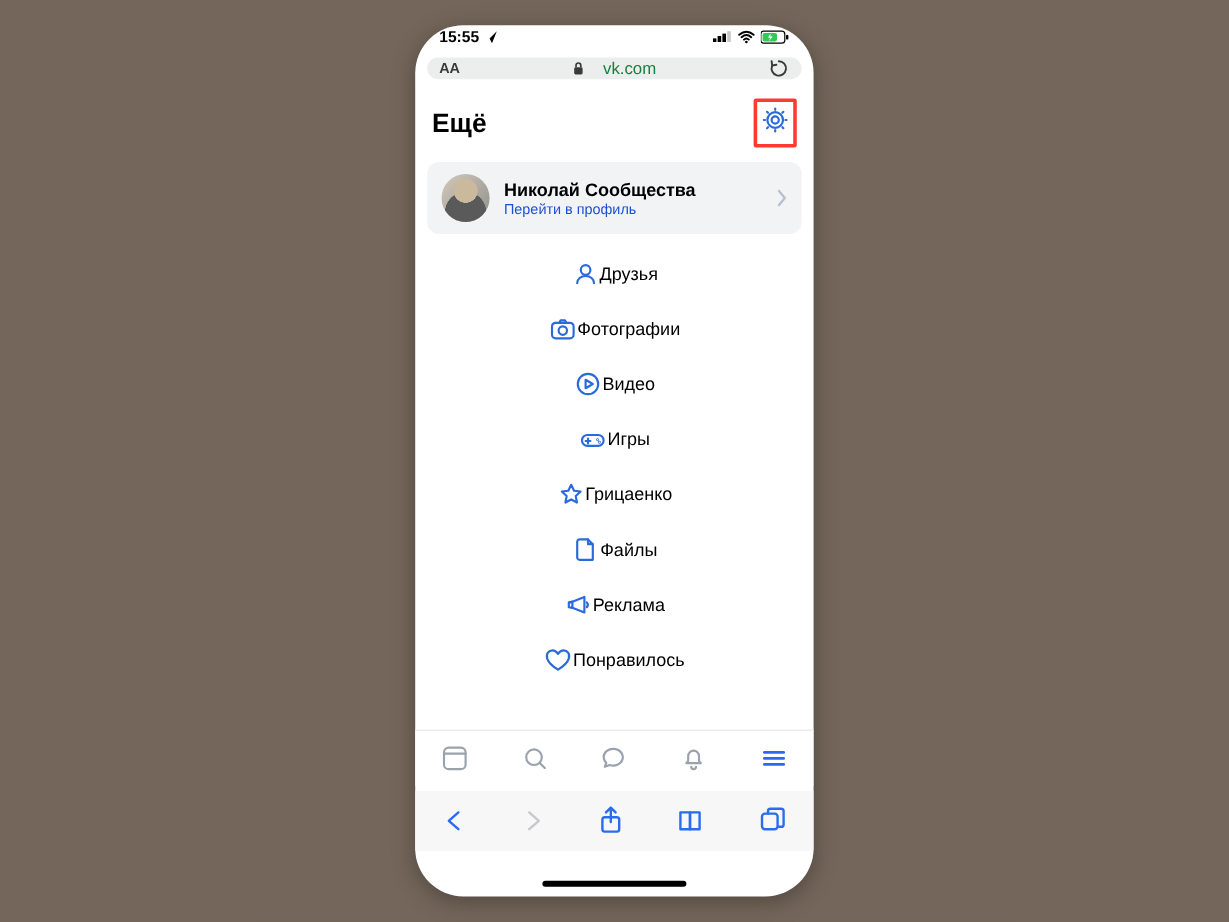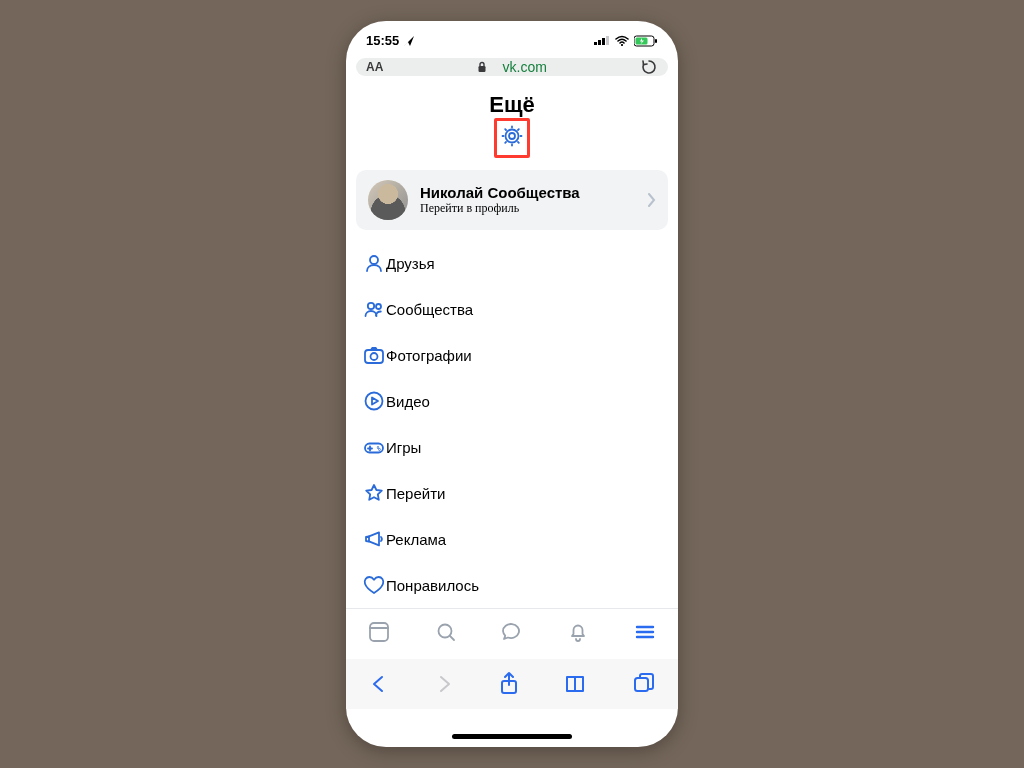--- a/index.html
+++ b/index.html
@@ -1,35 +1,35 @@
 <!DOCTYPE html>
 <html><head>
 <meta charset="utf-8">
 <style>
   html,body{margin:0;padding:0;width:1024px;height:768px;background:#74665a;font-family:-apple-system,Helvetica,Arial,sans-serif;}
   .phone{position:absolute;left:346px;top:21px;width:332px;height:726px;background:#fff;border-radius:40px;box-shadow:0 4px 20px rgba(0,0,0,.3);overflow:hidden;}
-  .statusbar{display:flex;justify-content:space-between;align-items:center;padding:12px 20px 4px 20px;font-size:13px;font-weight:600;}
+  .statusbar{display:flex;justify-content:space-between;align-items:center;padding:2px 20px 4px 20px;font-size:13px;font-weight:600;}
   .statusbar .left{display:flex;align-items:center;gap:4px;}
   .statusbar .right{display:flex;align-items:center;gap:4px;}
   .addrbar{margin:6px 10px;background:#eceded;border-radius:10px;height:18px;display:flex;align-items:center;justify-content:space-between;padding:0 10px;}
   .addrbar .aa{font-size:12px;font-weight:600;color:#3a3a3c;}
   .addrbar .domain{font-size:14px;color:#15803d;display:flex;align-items:center;gap:16px;}
   .addrbar .reload{color:#3a3a3c;}
-  .header{display:flex;justify-content:space-between;align-items:center;padding:10px 14px 8px 14px;flex-direction:column;}
+  .header{display:flex;justify-content:space-between;align-items:center;padding:10px 14px 8px 14px;}
   .header h1{margin:0;font-size:22px;font-weight:700;}
   .gear-wrap{border:3px solid #ff3b30;padding:3px;border-radius:2px;}
   .profile-card{margin:4px 10px 10px 10px;background:#f2f3f5;border-radius:10px;display:flex;align-items:center;padding:10px 12px;gap:12px;}
   .avatar{width:40px;height:40px;border-radius:50%;background:linear-gradient(135deg,#d4c9b8,#8e8e8e);flex:0 0 auto;position:relative;overflow:hidden;}
   .avatar::after{content:"";position:absolute;inset:0;background:radial-gradient(circle at 50% 35%,#cbb99e 30%,transparent 31%),radial-gradient(circle at 50% 80%,#5a5a5a 45%,transparent 46%);}
   .profile-text{flex:1;}
   .profile-name{font-size:15px;font-weight:600;color:#000;}
-  .profile-sub{font-size:12px;color:#000000;font-family:Liberation Serif, serif;}
+  .profile-sub{font-size:12px;color:#1d4ed8;}
   .chev{color:#b8c1cc;}
   .menu{padding:0 14px;}
-  .menu-item{display:flex;align-items:center;padding:11px 2px;font-size:15px;color:#000;}
+  .menu-item{display:flex;align-items:center;padding:11px 2px;font-size:15px;color:#000;justify-content:center;}
   .menu-item svg{flex:0 0 24px;}
   .vk-tabbar{position:absolute;left:0;right:0;bottom:92px;height:46px;border-top:1px solid #e7e8ec;background:#fff;display:flex;justify-content:space-around;align-items:center;}
   .safari-bar{position:absolute;left:0;right:0;bottom:38px;height:50px;display:flex;justify-content:space-around;align-items:center;background:#f7f7f7;}
   .home-ind{position:absolute;left:50%;transform:translateX(-50%);bottom:8px;width:120px;height:5px;background:#000;border-radius:3px;}
   .ic{stroke:#2a6bd9;fill:none;stroke-width:1.8;stroke-linecap:round;stroke-linejoin:round;}
   .ic-gray{stroke:#99a2ad;fill:none;stroke-width:1.8;stroke-linecap:round;stroke-linejoin:round;}
   .ic-blue{stroke:#2b6bef;fill:none;stroke-width:2;stroke-linecap:round;stroke-linejoin:round;}
 </style>
 </head>
 <body>
@@ -103,29 +103,20 @@
   <div class="menu">
     <div class="menu-item">
       <svg width="24" height="24">
           <circle cx="12" cy="9" r="4" class="ic"></circle>
           <path d="M5 20c0-3.5 3-6 7-6s7 2.5 7 6" class="ic"></path>
         </svg>
       <span>Друзья</span>
     </div>
     <div class="menu-item">
       <svg width="24" height="24">
-          <circle cx="9" cy="9" r="3.2" class="ic"></circle>
-          <circle cx="16.5" cy="9.5" r="2.5" class="ic"></circle>
-          <path d="M3.5 19c0-3 2.5-5 5.5-5s5.5 2 5.5 5" class="ic"></path>
-          <path d="M14 18.5c.3-2.4 2-4 4.8-4" class="ic"></path>
-        </svg>
-      <span>Сообщества</span>
-    </div>
-    <div class="menu-item">
-      <svg width="24" height="24">
           <rect x="3" y="7" width="18" height="13" rx="3" class="ic"></rect>
           <circle cx="12" cy="13.5" r="3.5" class="ic"></circle>
           <path d="M9 7l1.2-2h3.6L15 7" class="ic"></path>
         </svg>
       <span>Фотографии</span>
     </div>
     <div class="menu-item">
       <svg width="24" height="24">
           <circle cx="12" cy="12" r="8.5" class="ic"></circle>
           <path d="M10 8.5v7l6-3.5z" class="ic"></path>
@@ -138,21 +129,28 @@
           <path d="M8 11.5v4M6 13.5h4" class="ic"></path>
           <circle cx="16" cy="12.5" r="0.3" class="ic"></circle>
           <circle cx="17.5" cy="14.5" r="0.3" class="ic"></circle>
         </svg>
       <span>Игры</span>
     </div>
     <div class="menu-item">
       <svg width="24" height="24">
           <path d="M12 4l2.4 5 5.4.6-4 3.8 1 5.4L12 16.2 7.2 18.8l1-5.4-4-3.8 5.4-.6z" class="ic"></path>
         </svg>
-      <span>Перейти</span>
+      <span>Грицаенко</span>
+    </div>
+    <div class="menu-item">
+      <svg width="24" height="24">
+          <path d="M7 3.5h7l4 4v13a0 0 0 0 1 0 0H7a2 2 0 0 1-2-2V5.5a2 2 0 0 1 2-2z" class="ic"></path>
+          <path d="M14 3.5v4h4" class="ic"></path>
+        </svg>
+      <span>Файлы</span>
     </div>
     <div class="menu-item">
       <svg width="24" height="24">
           <path d="M4 10v4l3 .6V9.4z" class="ic"></path>
           <path d="M7 9.4l10-4v13l-10-4" class="ic"></path>
           <path d="M19 10a3 3 0 0 1 0 4" class="ic"></path>
         </svg>
       <span>Реклама</span>
     </div>
     <div class="menu-item">

